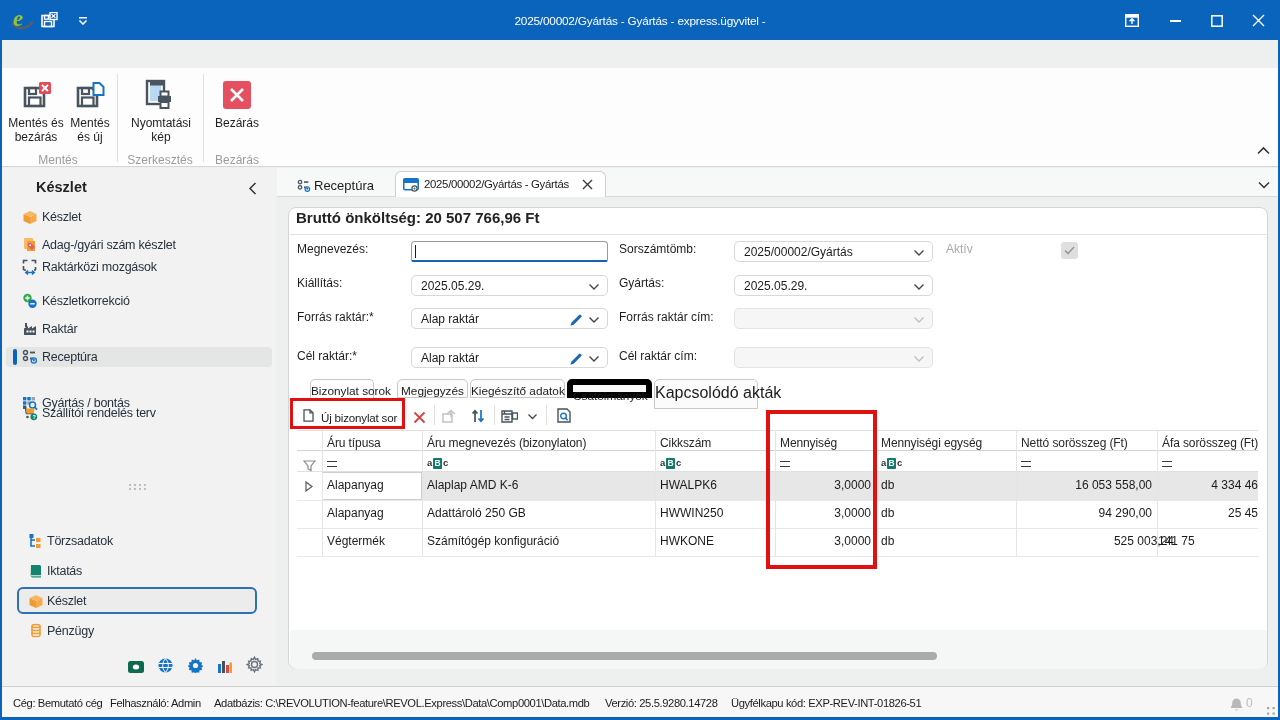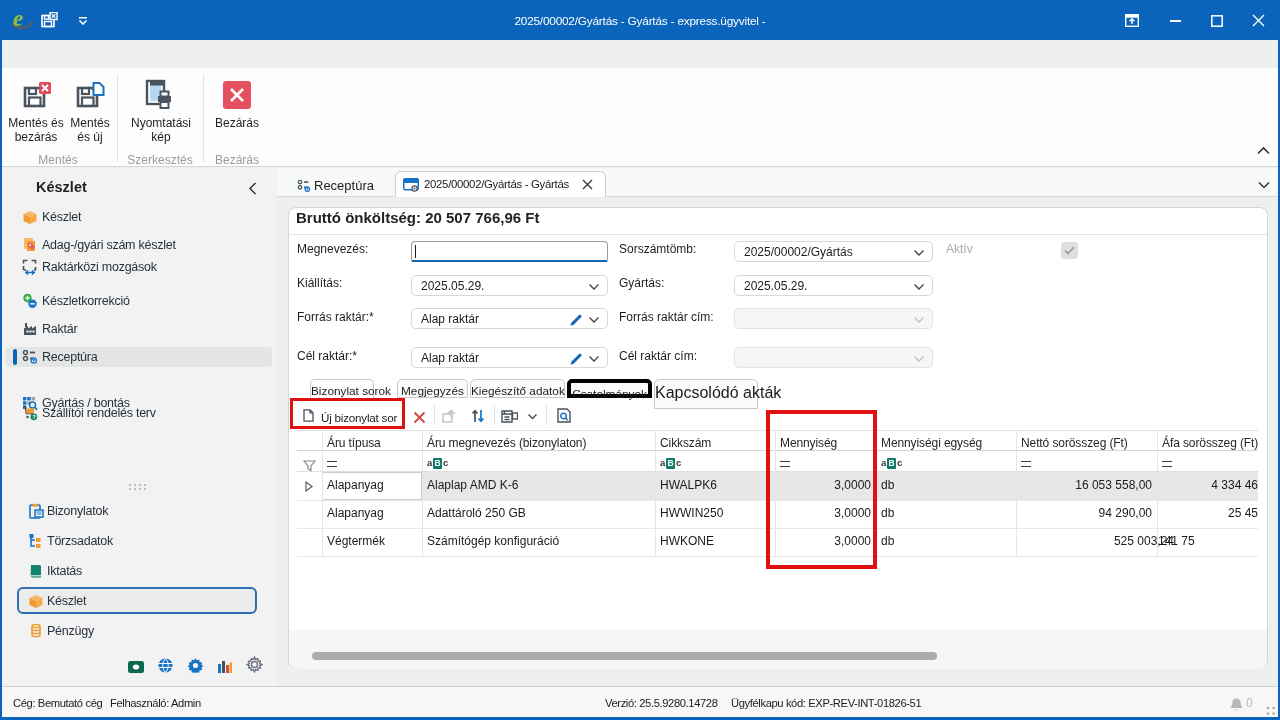--- a/index.html
+++ b/index.html
@@ -243,31 +243,20 @@
           <circle cx="12" cy="2" r="1"></circle>
           <circle cx="17" cy="2" r="1"></circle>
           <circle cx="2" cy="6" r="1"></circle>
           <circle cx="7" cy="6" r="1"></circle>
           <circle cx="12" cy="6" r="1"></circle>
           <circle cx="17" cy="6" r="1"></circle>
         </g>
     </svg>
 
     <div class="abs" style="left:17px; top:419px; width:240px; height:27px; background:#ececec; border:2px solid #2f6fb5; border-radius:6px;"></div>
-    <div class="sbitem sbitem2" style="top:329px;">
-        <span class="ico">
-      <svg width="16" height="16" viewBox="0 0 16 16">
-            <rect x="2" y="2" width="10" height="13" rx="1" fill="none" stroke="#1673c6" stroke-width="1.6"></rect>
-            <rect x="4.5" y="0.8" width="5" height="3" fill="#f29b2e"></rect>
-            <rect x="7" y="7" width="8" height="7" fill="#fff" stroke="#1673c6" stroke-width="1.5"></rect>
-            <path d="M8.5 9 h5 M8.5 11 h5" stroke="#1673c6" stroke-width="1.2"></path>
-          </svg>
-      </span>
-        <span class="txt">Bizonylatok</span>
-      </div>
     <div class="sbitem sbitem2" style="top:359px;">
         <span class="ico">
       <svg width="16" height="16" viewBox="0 0 16 16">
             <path d="M3 2 v11 h4" fill="none" stroke="#1673c6" stroke-width="1.6"></path>
             <path d="M3 7 h4" stroke="#1673c6" stroke-width="1.6"></path>
             <rect x="1.5" y="1" width="4" height="4" fill="#1673c6"></rect>
             <rect x="8" y="5" width="4.5" height="4" fill="#f29b2e"></rect>
             <rect x="8" y="11" width="4.5" height="4" fill="#f29b2e"></rect>
           </svg>
       </span>
@@ -425,21 +414,21 @@
     <div class="lbl" style="left:330px; top:141px;">Cél raktár cím:</div>
     <div class="combo dis" style="left:445px; top:139px; width:199px;">
       <svg class="chev" style="right:8px; top:8px;" viewBox="0 0 10 6">
           <path d="M0.5 0.5 L5 5 L9.5 0.5" fill="none" stroke="#c0c0c0" stroke-width="1.4"></path>
         </svg>
       </div>
 
     <div class="abs" style="left:21px; top:171px; width:64px; height:20px; background:#fff; border:1px solid #c9c9c9; border-bottom:none; border-radius:5px 5px 0 0; text-align:center; font-size:11.8px; color:#1b1b1b; padding-top:4px; white-space:nowrap; z-index:3;">Bizonylat sorok</div>
     <div class="abs" style="left:108px; top:171px; width:71px; height:19px; background:#fbfbfb; border:1px solid #c9c9c9; border-radius:5px 5px 0 0; text-align:center; font-size:11.8px; color:#1b1b1b; padding-top:4px; white-space:nowrap;">Megjegyzés</div>
     <div class="abs" style="left:181px; top:171px; width:95px; height:19px; background:#fbfbfb; border:1px solid #c9c9c9; border-radius:5px 5px 0 0; text-align:center; font-size:11.8px; color:#1b1b1b; padding-top:4px; white-space:nowrap;">Kiegészítő adatok</div>
-    <div class="abs" style="left:278px; top:171px; width:85px; height:19px; background:#fbfbfb; border:4px solid #000000; border-radius:5px 5px 0 0; text-align:center; font-size:11.8px; color:#1b1b1b; padding-top:4px; white-space:nowrap;">Csatolmányok</div>
+    <div class="abs" style="left:278px; top:171px; width:85px; height:19px; background:#fbfbfb; border:6px solid #000000; border-radius:5px 5px 0 0; text-align:center; font-size:11.8px; color:#1b1b1b; padding-top:4px; white-space:nowrap;">Csatolmányok</div>
     <div class="abs" style="left:365px; top:171px; width:104px; height:30px; background:#fbfbfb; border:1px solid #c9c9c9; border-radius:5px 5px 0 0; text-align:center; font-size:16px; color:#1b1b1b; padding-top:4px; white-space:nowrap;">Kapcsolódó akták</div>
 
     <svg class="abs" style="left:14px; top:201px;" width="11" height="13" viewBox="0 0 11 13">
         <path d="M1 0.8 h6 l3 3 v8.4 h-9 z" fill="#fff" stroke="#47525c" stroke-width="1.3"></path>
         <path d="M7 0.8 v3 h3" fill="none" stroke="#47525c" stroke-width="1.3"></path>
       </svg>
     <div class="abs" style="left:32px; top:203px; font-size:11.6px; letter-spacing:-0.2px; color:#1b1b1b; white-space:nowrap;">Új bizonylat sor</div>
     <svg class="abs" style="left:124px; top:203px;" width="13" height="13" viewBox="0 0 13 13">
         <path d="M1.5 1.5 L11.5 11.5 M11.5 1.5 L1.5 11.5" stroke="#d04545" stroke-width="1.8"></path>
       </svg>
@@ -549,16 +538,17 @@
     <svg class="abs" style="left:1267px; top:20px;" width="9" height="9" viewBox="0 0 9 9">
         <g fill="#a6a6a6">
           <rect x="0" y="0" width="2.2" height="2.2"></rect>
           <rect x="5.5" y="0" width="2.2" height="2.2"></rect>
           <rect x="0" y="5.5" width="2.2" height="2.2"></rect>
           <rect x="5.5" y="5.5" width="2.2" height="2.2"></rect>
         </g>
       </svg>
     <div class="st" style="left:13px;">Cég: Bemutató cég</div>
     <div class="st" style="left:110px;">Felhasználó: Admin</div>
+    <div class="st" style="left:214px;">Adatbázis: C:\REVOLUTION-feature\REVOL.Express\Data\Comp0001\Data.mdb</div>
     <div class="st" style="left:605px;">Verzió: 25.5.9280.14728</div>
     <div class="st" style="left:731px;">Ügyfélkapu kód: EXP-REV-INT-01826-51</div>
   </div>
 </div>
 
 </body></html>

